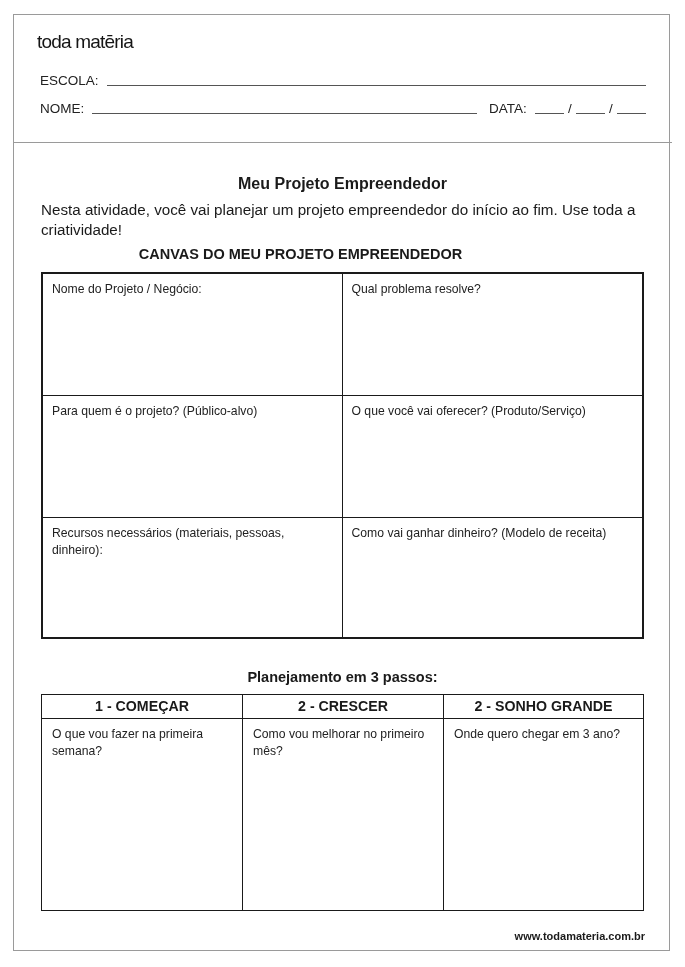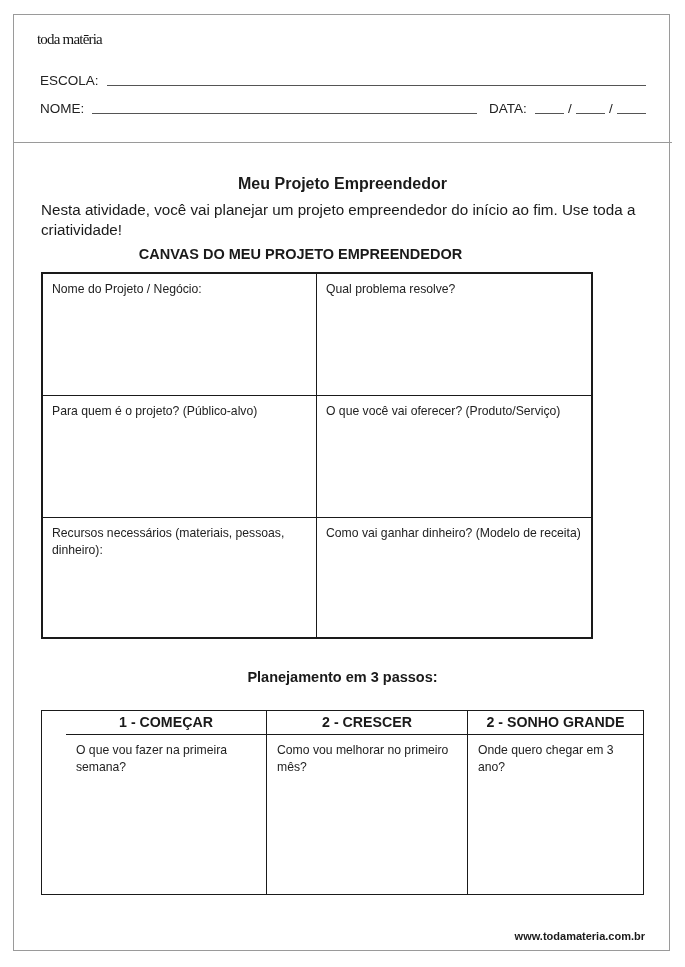--- a/index.html
+++ b/index.html
@@ -29,22 +29,22 @@
       left: 13px;
       top: 142px;
       width: 659px;
       height: 0;
       border-top: 1.5px solid #9a9a9a;
     }
     .logo {
       position: absolute;
       left: 37px;
       top: 31px;
-      font-family: Liberation Serif, serif;
-      font-size: 15px;
+      font-family: Liberation Sans, sans-serif;
+      font-size: 19px;
       font-weight: 500;
       letter-spacing: -0.8px;
       color: #151515;
     }
     .field-row {
       position: absolute;
       display: flex;
       align-items: flex-end;
       font-size: 13.5px;
       color: #222;
@@ -91,21 +91,21 @@
       top: 246px;
       text-align: center;
       font-size: 14.5px;
       font-weight: bold;
       color: #1a1a1a;
     }
     .canvas-grid {
       position: absolute;
       left: 41px;
       top: 272px;
-      width: 552px;
+      width: 603px;
       height: 367px;
       border: 2px solid #1a1a1a;
       box-sizing: border-box;
       display: grid;
       grid-template-columns: 1fr 1fr;
       grid-template-rows: 122px 122px 1fr;
     }
     .canvas-cell {
       box-sizing: border-box;
       padding: 7px 9px;
@@ -121,29 +121,28 @@
       left: 0; width: 685px;
       top: 669px;
       text-align: center;
       font-size: 14.5px;
       font-weight: bold;
       color: #1a1a1a;
     }
     .steps-table {
       position: absolute;
       left: 41px;
-      top: 710px;
+      top: 694px;
       width: 603px;
-      height: 185px;
+      height: 217px;
       border: 1.5px solid #1a1a1a;
       box-sizing: border-box;
       display: grid;
       grid-template-columns: 201px 201px 1fr;
       grid-template-rows: 24px 1fr;
-      padding-left: 24px;
     }
     .step-head {
       box-sizing: border-box;
       text-align: center;
       font-size: 14.2px;
       font-weight: bold;
       line-height: 22px;
       border-bottom: 1.5px solid #1a1a1a;
       color: #1a1a1a;
     }

